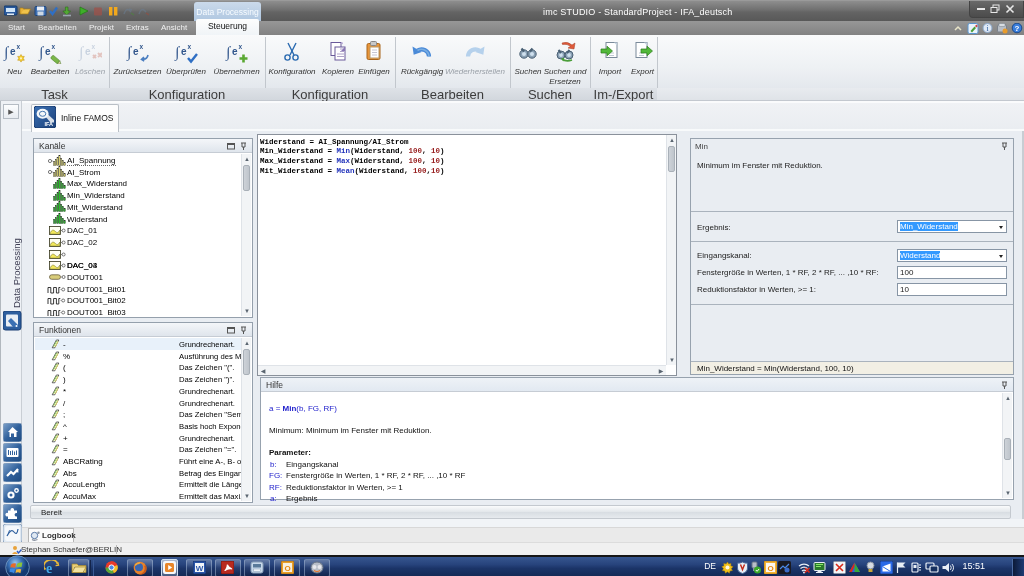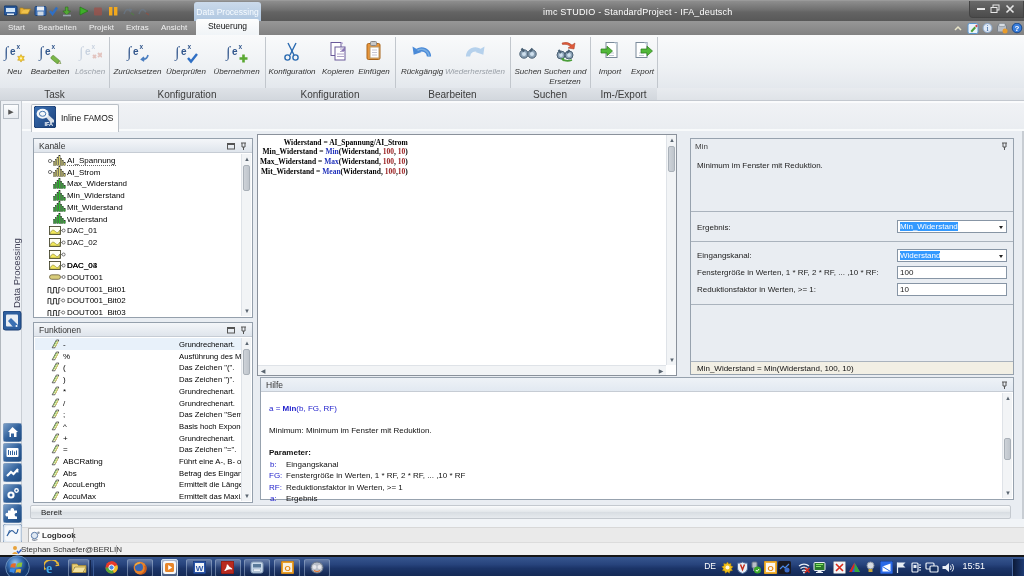--- a/index.html
+++ b/index.html
@@ -18,21 +18,21 @@
  background:linear-gradient(#979797,#828282);padding-left:28px;}
 .menuitem{position:absolute;top:0px;color:#f0f0f0;font-size:8px;line-height:14px;}
 #steuerungtab{position:absolute;left:196px;top:-2.5px;width:63px;height:16.5px;background:linear-gradient(#fdfdfd,#f0f4f7);
  border-radius:2px 2px 0 0;color:#111;text-align:center;line-height:14px;font-size:8.5px;}
 
 #ribbon{position:absolute;left:0;top:35px;width:1024px;height:53px;
  background:linear-gradient(#f9fafb,#eef1f4 60%,#e4e8ed);}
 #grouplabels{position:absolute;left:0;top:88px;width:657px;height:13px;
  background:linear-gradient(#dee2e7,#d2d7dd);border-bottom:1px solid #c3c8cf;}
 #glrest{position:absolute;left:657px;top:88px;width:367px;height:13px;background:linear-gradient(#e8ebef,#dfe3e8);border-bottom:1px solid #c3c8cf;}
-#grouplabels{font-size:10px;color:#3c3c3c;}
+#grouplabels{font-size:13px;color:#3c3c3c;}
 .glabel{position:absolute;top:0;text-align:center;line-height:13px;}
 .gsep{position:absolute;width:1px;height:62px;background:#c2c7cd;}
 .rbtn{position:absolute;top:4px;text-align:center;font-size:8px;color:#333;}
 .rbtn .ic{height:26px;display:flex;align-items:center;justify-content:center;}
 .rbtn .lb{margin-top:2px;line-height:9.5px;font-style:italic;}
 .dim{color:#9aa0a8;}
 
 #main{position:absolute;left:0;top:101px;width:1024px;height:426px;background:#e9edf2;}
 #leftstrip{position:absolute;left:0;top:101px;width:22px;height:441px;background:#eef1f5;border-right:1px solid #c9ced4;border-left:1px solid #b2b8be;}
 #vtext{position:absolute;left:10.5px;top:308px;transform:rotate(-90deg);transform-origin:0 0;
@@ -43,22 +43,22 @@
  border-bottom:1px solid #c6ccd4;font-size:8.5px;color:#333;line-height:14px;padding-left:5px;}
 #klist div,#flist div{white-space:nowrap;}
 .ds9{font-size:7.7px !important;}
 
 .vsb{position:absolute;width:10px;background:#f2f4f6;border-left:1px solid #dfe3e8;}
 .hsb{position:absolute;height:10px;background:#f2f4f6;border-top:1px solid #dfe3e8;}
 .sbarrow{position:absolute;font-size:6px;color:#5a6570;width:10px;text-align:center;line-height:10px;}
 .sbthumb{position:absolute;background:linear-gradient(90deg,#cdd2d8,#bfc5cc);border:1px solid #a9b0b8;border-radius:2px;}
 
 #editor{position:absolute;left:257px;top:134px;width:420px;height:242px;background:#fff;border:1px solid #8a919b;}
-#code{position:absolute;left:2px;top:2.5px;font-family:Liberation Serif, serif;font-size:7.5px;font-weight:bold;
- line-height:9.9px;white-space:pre;color:#000;text-align:right;}
+#code{position:absolute;left:2px;top:2.5px;font-family:Liberation Mono, monospace;font-size:7.5px;font-weight:bold;
+ line-height:9.9px;white-space:pre;color:#000;}
 #code .kw{color:#2233bb;}#code .num{color:#992222;}
 
 #minpanel{position:absolute;left:690px;top:138px;width:324px;height:237px;background:#e9edf2;border:1px solid #97a2ae;font-size:8px;color:#222;}
 .mline{position:absolute;left:0;right:0;height:1px;background:#aab3bd;}
 .field{position:absolute;left:206px;width:110px;height:13px;background:#fff;border:1px solid #8795a5;font-size:8px;line-height:11px;padding-left:2px;}
 .ddarrow{position:absolute;right:3px;top:4.5px;width:0;height:0;border-left:2.8px solid transparent;border-right:2.8px solid transparent;border-top:3.5px solid #222;}
 .hl{background:#3399ff;color:#fff;}
 #minbottom{position:absolute;left:0;right:0;bottom:0;height:13px;background:#f2efe4;border-top:1px solid #aab3bd;
  font-size:8px;line-height:13px;padding-left:6px;color:#111;}
 

